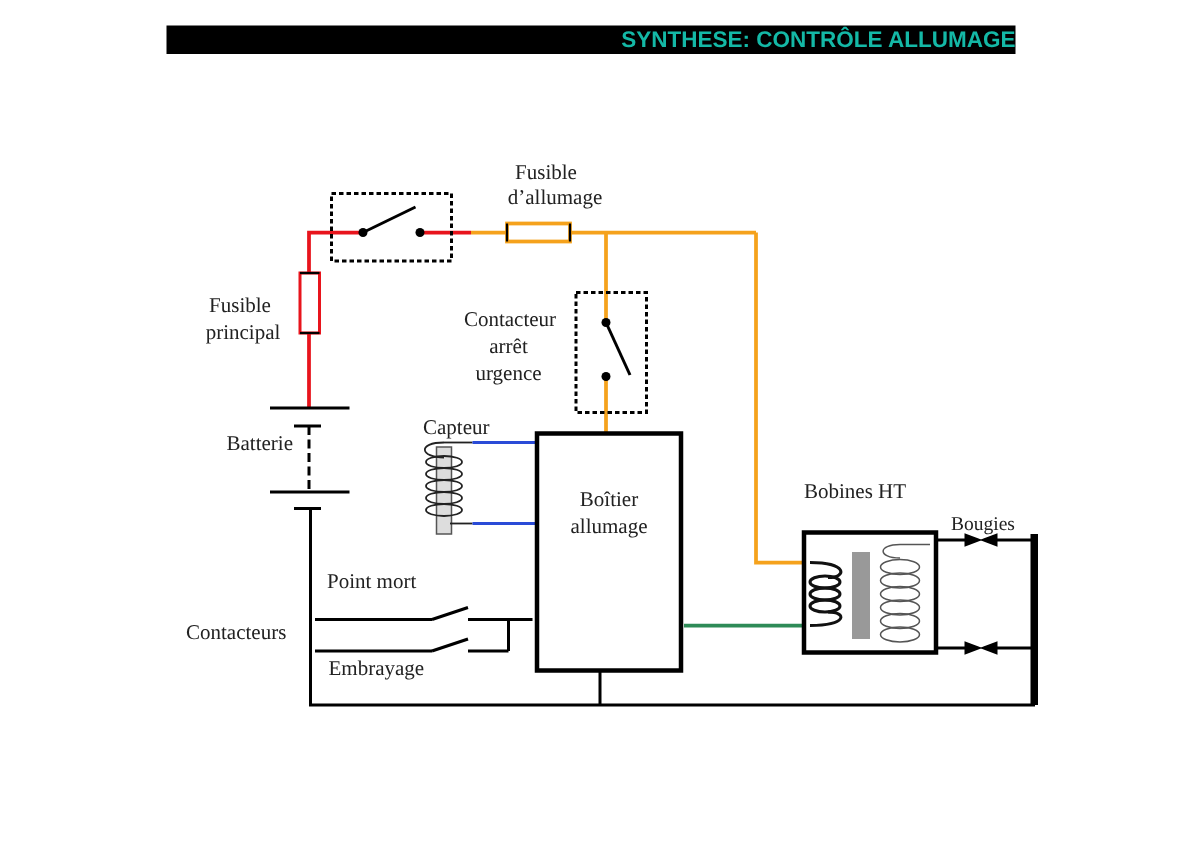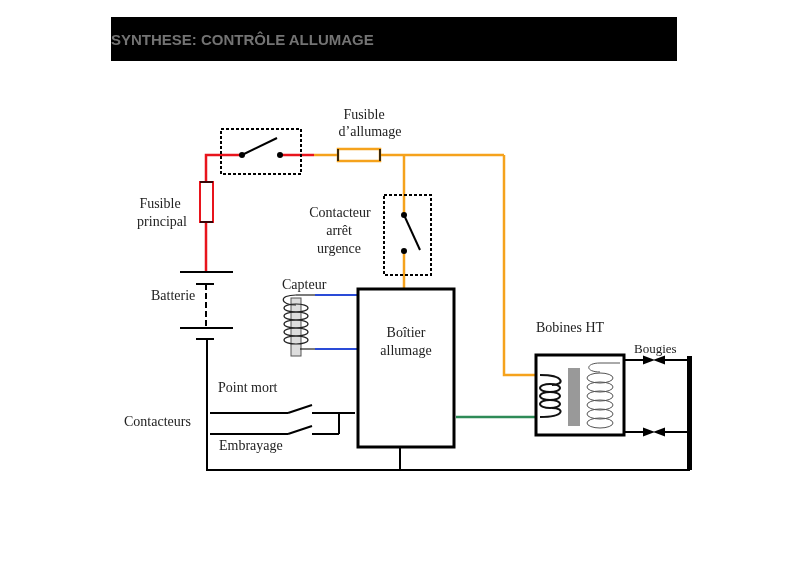--- a/index.html
+++ b/index.html
@@ -1,18 +1,18 @@
 <!DOCTYPE html>
 <html><head>
 <meta charset="utf-8">
 <style>
   html,body{margin:0;padding:0;background:#fff;}
   body{width:800px;height:566px;position:relative;overflow:hidden;font-family:"Liberation Serif",serif;}
-  .title-bar{position:absolute;left:111px;top:17px;width:566px;height:44px;background:#000;color:#737373;
-    font-family:"Liberation Sans",sans-serif;font-weight:bold;font-size:15px;display:flex;align-items:center;justify-content:flex-start;}
+  .title-bar{position:absolute;left:111px;top:17px;width:566px;height:19px;background:#000;color:#14b8a6;
+    font-family:"Liberation Sans",sans-serif;font-weight:bold;font-size:15px;display:flex;align-items:center;justify-content:flex-end;}
   svg{position:absolute;left:0;top:0;}
   .lbl{font-family:"Liberation Serif",serif;font-size:14px;fill:#222;}
 </style>
 </head>
 <body>
 
 <div class="title-bar">
   <span>SYNTHESE: CONTRÔLE ALLUMAGE</span>
 </div>
 

